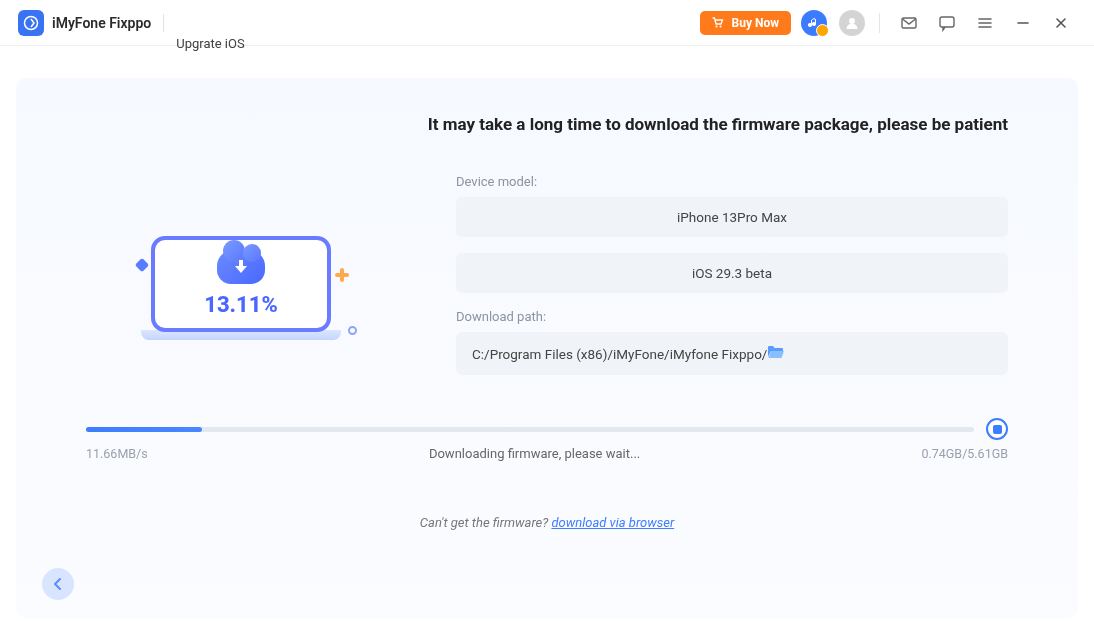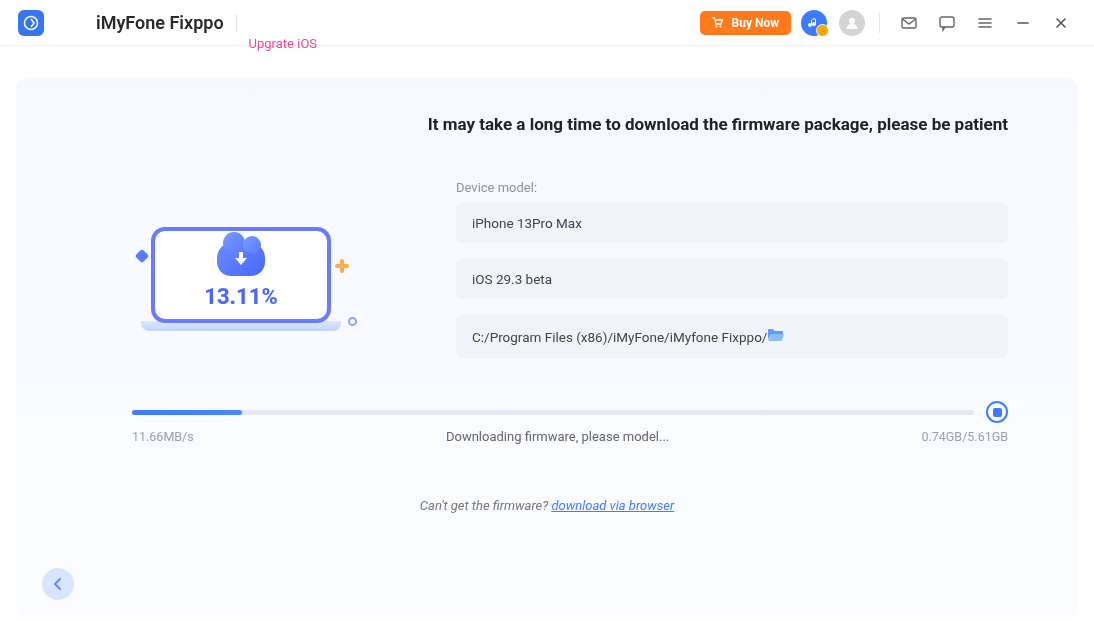--- a/index.html
+++ b/index.html
@@ -1,21 +1,21 @@
 <!DOCTYPE html>
 <html><head>
   <meta charset="utf-8">
   <style>
     * { box-sizing: border-box; margin: 0; padding: 0; font-family: -apple-system, BlinkMacSystemFont, "Segoe UI", Roboto, Arial, sans-serif; }
     body { background: #fff; width: 1094px; height: 621px; overflow: hidden; }
     .titlebar { height: 46px; display: flex; align-items: center; padding: 0 18px; border-bottom: 1px solid #f0f0f0; }
     .logo-box { width: 26px; height: 26px; border-radius: 6px; background: #3773f3; display: flex; align-items: center; justify-content: center; margin-right: 8px; }
-    .app-name { font-size: 18px; font-weight: 600; color: #2a2a2a; margin-left: 44px; }
+    .app-name { font-size: 14px; font-weight: 600; color: #2a2a2a; }
     .vline { width: 1px; height: 18px; background: #e2e2e2; margin: 0 12px; }
-    .breadcrumb { font-size: 13px; color: #ec4899; margin-top: 41px; }
+    .breadcrumb { font-size: 13px; color: #404040; margin-top: 41px; }
     .spacer { flex: 1; }
     .buy-btn { background: #ff7a1a; color: #fff; border: none; border-radius: 5px; padding: 5px 12px; font-size: 12px; font-weight: 700; display: flex; align-items: center; gap: 8px; cursor: pointer; }
     .tb-icon { width: 30px; height: 30px; display: flex; align-items: center; justify-content: center; margin-left: 8px; color: #888; cursor: pointer; }
     .music-icon { width: 26px; height: 26px; border-radius: 50%; background: #3a7bff; display: flex; align-items: center; justify-content: center; position: relative; }
     .music-icon::after { content: ''; position: absolute; bottom: -1px; right: -2px; width: 11px; height: 11px; border-radius: 50%; background: #ffa500; border: 1.5px solid #fff; }
     .avatar-icon { width: 26px; height: 26px; border-radius: 50%; background: #d4d4d4; display: flex; align-items: center; justify-content: center; }
     .vsep { width: 1px; height: 20px; background: #e5e5e5; margin: 0 6px 0 12px; }
     .win-btn { cursor: pointer; }
     .content { padding: 32px 16px 16px; position: relative; }
     .card { background: linear-gradient(180deg, #f6f9ff 0%, #fbfcff 100%); border-radius: 10px; padding: 36px 70px 24px; min-height: 540px; position: relative; }
@@ -32,24 +32,24 @@
     .arrow-down::after { content: ''; position: absolute; top: 6px; left: 0; border-left: 6px solid transparent; border-right: 6px solid transparent; border-top: 7px solid #fff; }
     .pct { font-size: 22px; font-weight: 800; color: #4a67ff; }
     .diamond { position: absolute; width: 10px; height: 10px; background: #5a7bff; transform: rotate(45deg); top: 20px; left: -18px; border-radius: 2px; }
     .sparkle { position: absolute; top: 28px; right: -22px; width: 14px; height: 14px; }
     .sparkle::before, .sparkle::after { content: ''; position: absolute; background: #ffa94d; border-radius: 2px; }
     .sparkle::before { top: 5px; left: 0; width: 14px; height: 4px; }
     .sparkle::after { top: 0; left: 5px; width: 4px; height: 14px; }
     .home-dot { position: absolute; right: -30px; top: 86px; width: 9px; height: 9px; border: 2px solid #8aa5ff; border-radius: 50%; }
     .base { width: 200px; height: 10px; background: linear-gradient(180deg, #dbe6ff, #c3d5ff); border-radius: 0 0 8px 8px; margin: -2px auto 0; z-index: 1; position: relative; }
     .form { flex: 1; }
-    .label { font-size: 13px; color: #8d93a0; margin-bottom: 8px; margin-top: 6px; }
-    .field { background: #f0f3f8; border-radius: 6px; padding: 12px 16px; font-size: 13.5px; color: #444; margin-bottom: 16px; display: flex; align-items: center; }
+    .label { font-size: 13px; color: #8d93a0; margin-bottom: 8px; }
+    .field { background: #f0f3f8; border-radius: 6px; padding: 12px 16px; font-size: 13.5px; color: #444; margin-bottom: 16px; display: flex; align-items: center; justify-content: center; }
     .field-path { justify-content: flex-start; }
-    .progress-wrap { margin-top: 36px; position: relative; margin-left: 46px; }
+    .progress-wrap { margin-top: 36px; position: relative; }
     .progress-bar { height: 5px; background: #e3e7ef; border-radius: 3px; position: relative; margin-right: 34px; }
     .progress-fill { position: absolute; left: 0; top: 0; height: 100%; width: 13.11%; background: linear-gradient(90deg, #3d7dff, #4a87ff); border-radius: 3px; }
     .stop-btn { position: absolute; right: 0; top: -9px; width: 22px; height: 22px; border: 2px solid #3d7dff; border-radius: 50%; background: #fff; display: flex; align-items: center; justify-content: center; cursor: pointer; }
     .stop-btn::after { content: ''; width: 9px; height: 9px; background: #3d7dff; border-radius: 2px; }
     .progress-meta { display: flex; justify-content: space-between; margin-top: 14px; font-size: 12.5px; color: #9aa0ac; }
     .status { color: #666; font-size: 13px; }
     .helper { text-align: center; margin-top: 54px; font-size: 13px; color: #777; font-style: italic; }
     .helper a { color: #3d7dff; text-decoration: underline; cursor: pointer; }
     .back-btn { position: absolute; left: 26px; bottom: 18px; width: 32px; height: 32px; border-radius: 50%; background: #d9e5ff; display: flex; align-items: center; justify-content: center; cursor: pointer; }
   </style>
@@ -144,40 +144,41 @@
       <div class="form">
         <div class="label">Device model:</div>
         <div class="field">
           <span>iPhone 13Pro Max</span>
         </div>
 
         <div class="field">
           <span>iOS 29.3 beta</span>
         </div>
 
+        <div class="label">Download path:</div>
         <div class="field field-path">
           <span>C:/Program Files (x86)/iMyFone/iMyfone Fixppo/</span>
           <span style="cursor:pointer;">
             <svg width="18" height="16" viewBox="0 0 18 16">
                 <path d="M1 3a1 1 0 0 1 1-1h4l1.5 2H15a1 1 0 0 1 1 1v2H4l-3 6V3z" fill="#5a9bff"></path>
                 <path d="M4 7h13l-2.5 7H1.5L4 7z" fill="#8abfff"></path>
               </svg>
           </span>
         </div>
       </div>
     </div>
 
     <div class="progress-wrap">
       <div class="progress-bar">
         <div class="progress-fill" style="width: 13.11%;"></div>
       </div>
       <div class="stop-btn"></div>
       <div class="progress-meta">
         <span>11.66MB/s</span>
-        <span class="status">Downloading firmware, please model...</span>
+        <span class="status">Downloading firmware, please wait...</span>
         <span>0.74GB/5.61GB</span>
       </div>
     </div>
 
     <div class="helper">
       <span>Can't get the firmware? </span><a>download via browser</a>
     </div>
 
     <div class="back-btn">
       <svg width="16" height="16" viewBox="0 0 16 16">

